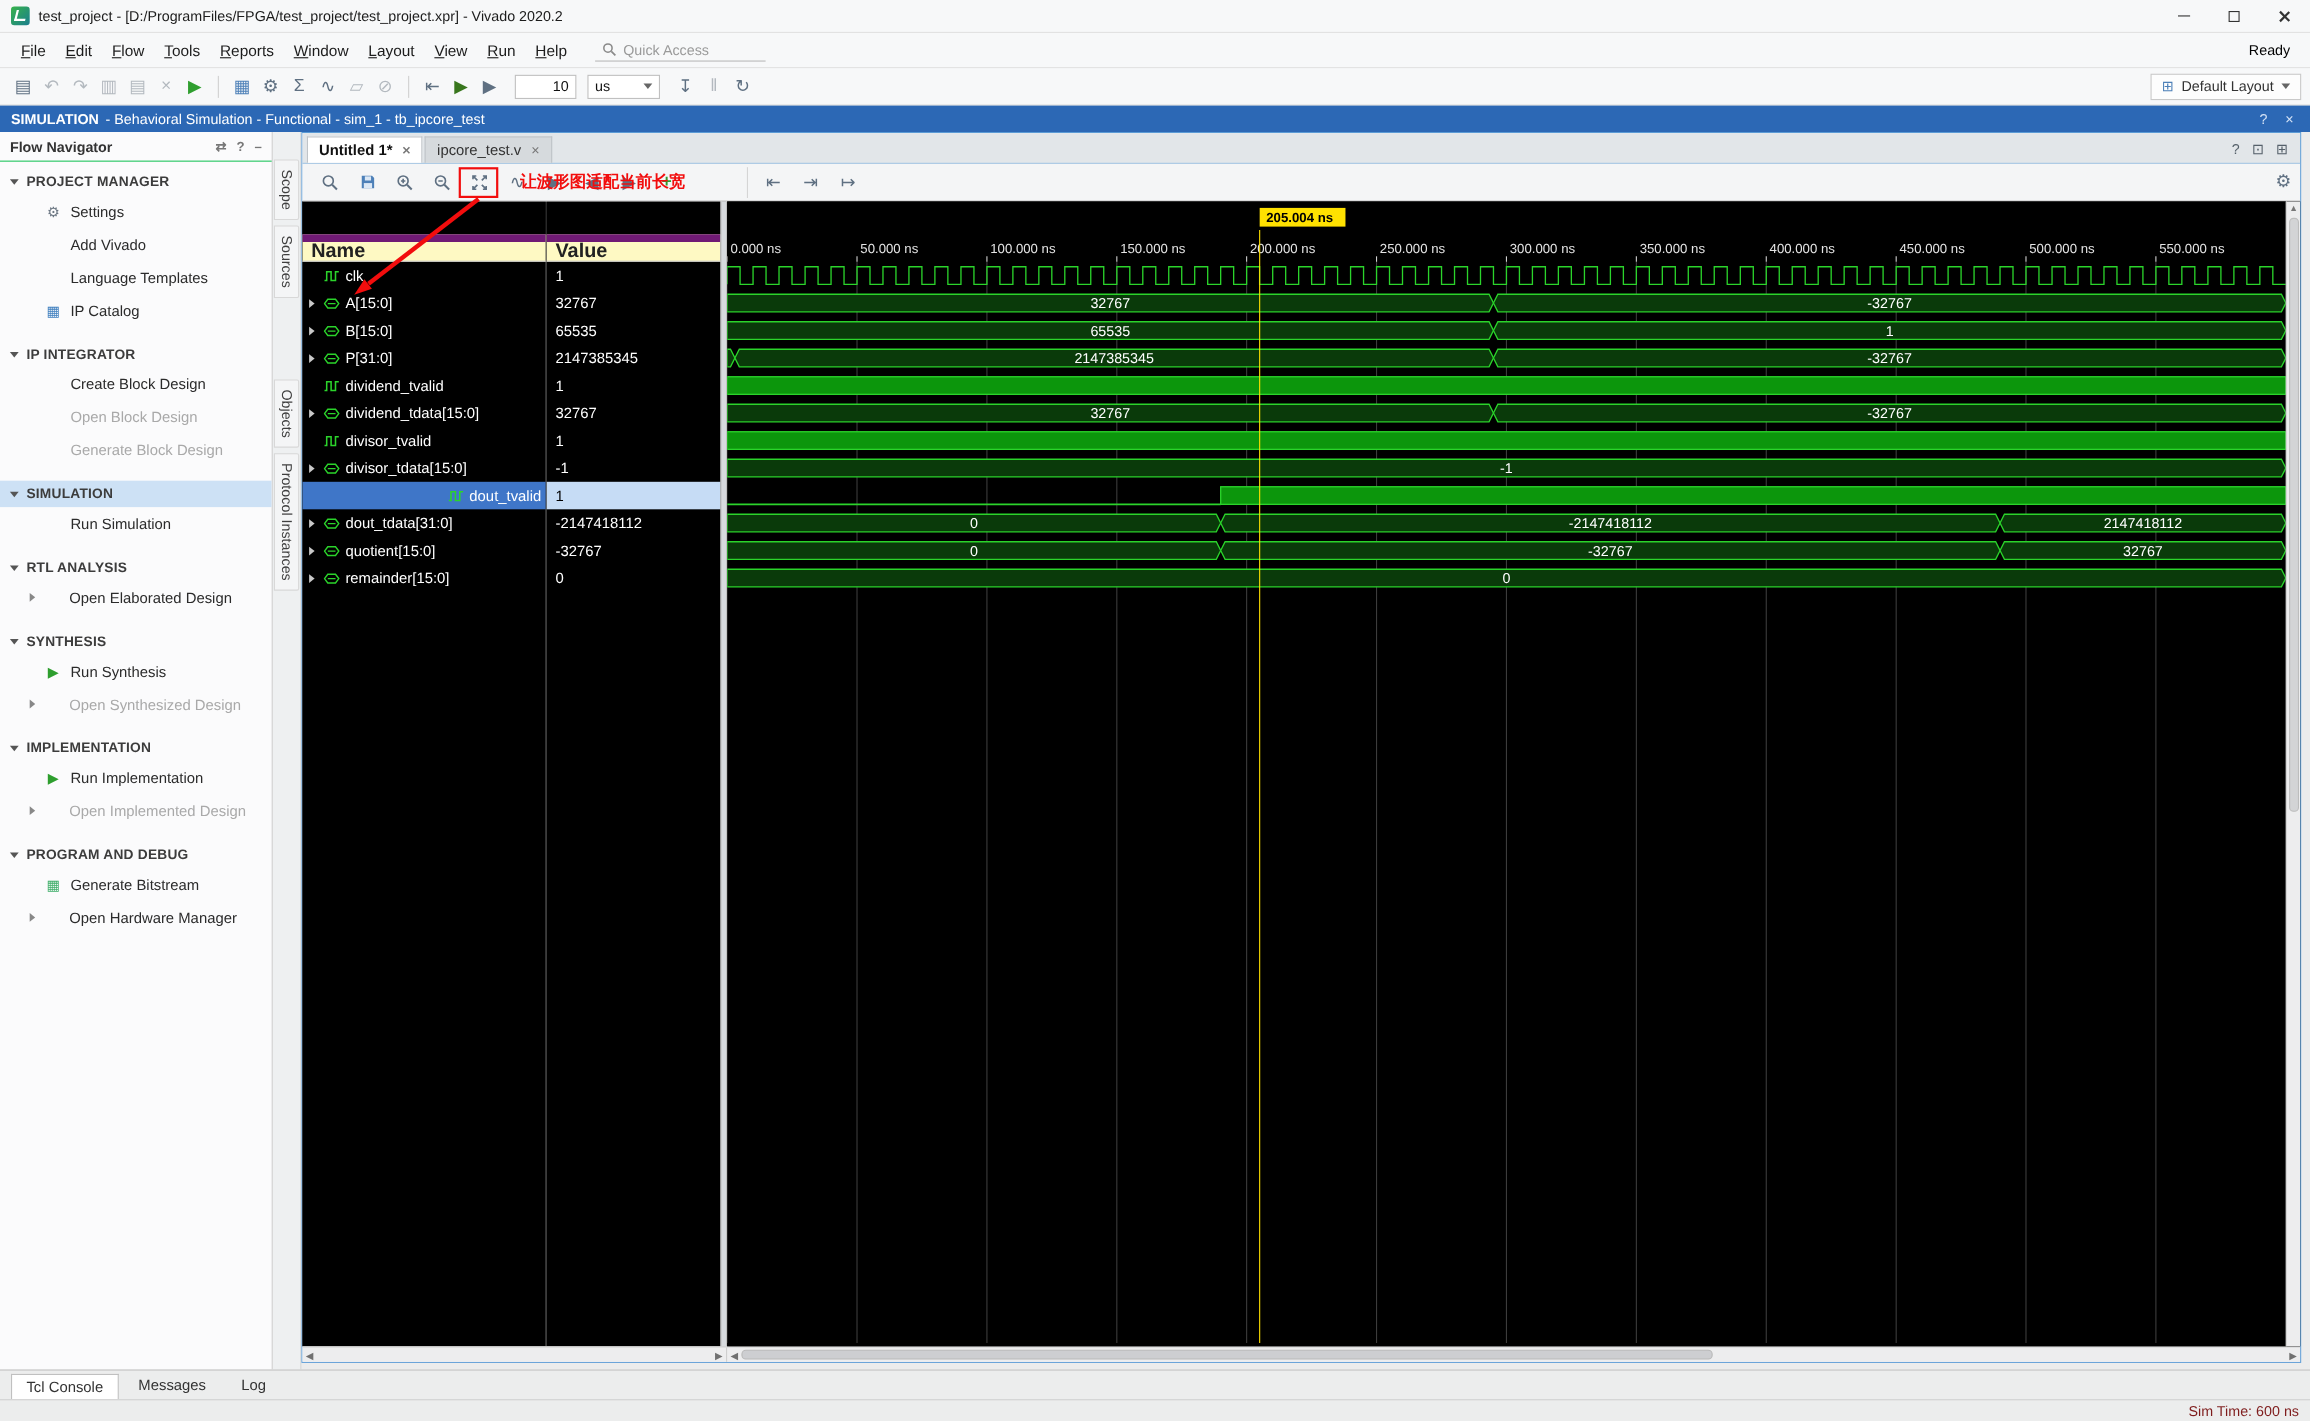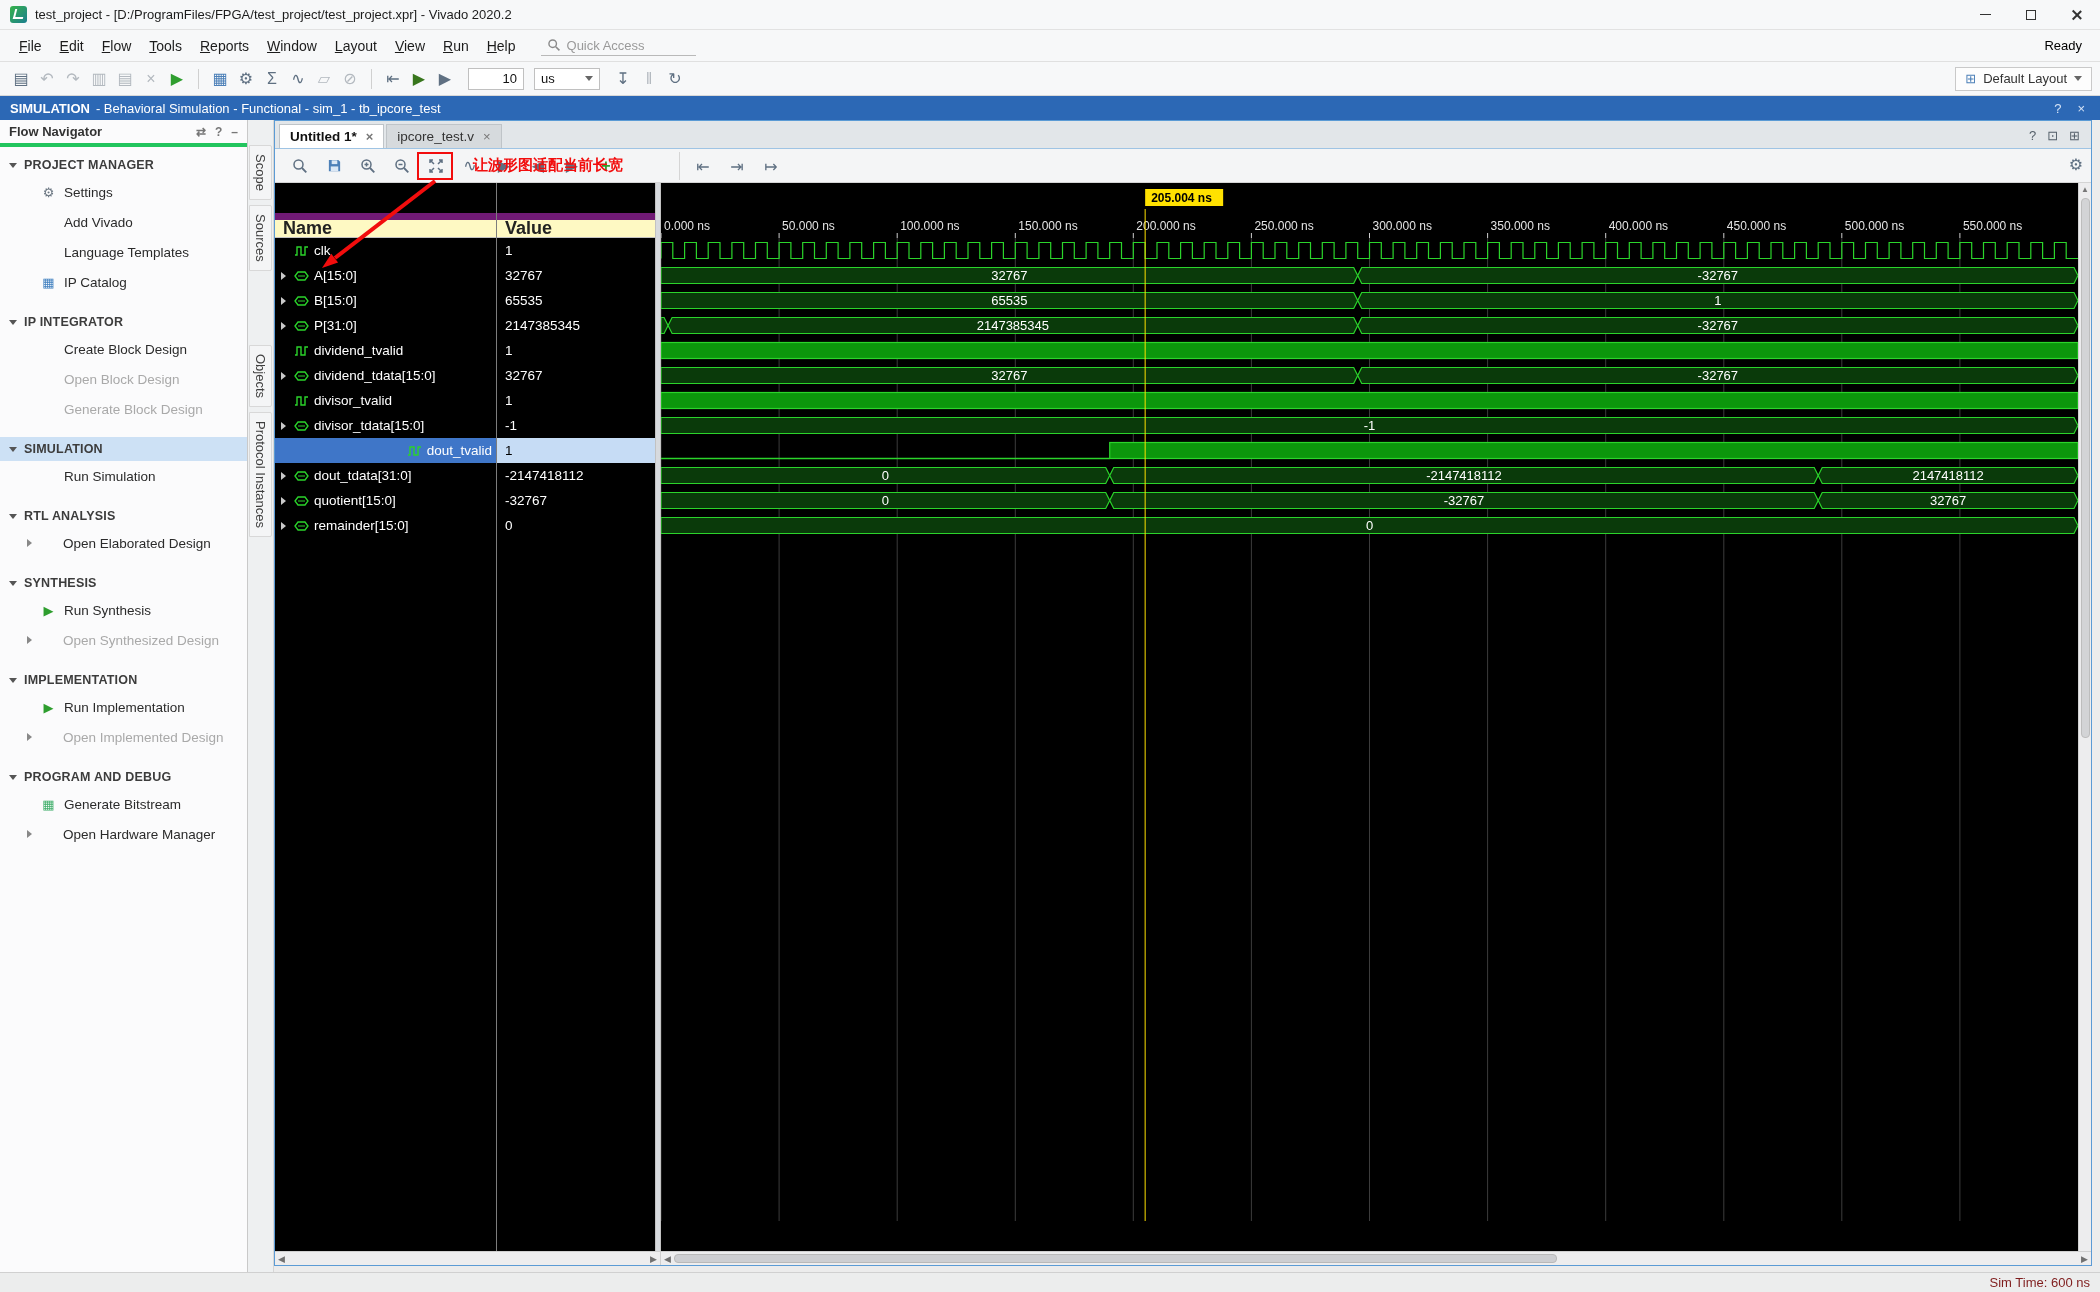--- a/index.html
+++ b/index.html
@@ -40,21 +40,21 @@
 
 .bluebar{height:24px;flex:0 0 24px;background:#2c68b5;color:#fff;display:flex;align-items:center;padding:0 10px;font-size:13px;gap:6px;}
 .bluebar .bold{font-weight:bold;}
 .bluebar-right{margin-left:auto;display:flex;gap:16px;color:#d5e3f6;font-size:13px;padding-right:5px;}
 
 
 .main{flex:1;display:flex;min-height:0;}
 
 
 .flow-nav{width:248px;flex:0 0 248px;background:#fbfbfc;border-right:1px solid #c9c9c9;display:flex;flex-direction:column;}
-.fn-header{height:27px;flex:0 0 27px;display:flex;align-items:center;padding:0 9px;font-weight:bold;font-size:13px;color:#333;border-bottom:4px solid #22c55e;}
+.fn-header{height:27px;flex:0 0 27px;display:flex;align-items:center;padding:0 9px;font-weight:bold;font-size:13px;color:#333;border-bottom:1px solid #22c55e;}
 .fn-header-icons{margin-left:auto;display:flex;gap:9px;color:#777;font-size:12px;}
 .fn-body{flex:1;overflow:hidden;padding-top:2px;}
 .fn-sec{margin-top:13px;}
 .fn-sec:first-child{margin-top:4px;}
 .fn-sec-header{display:flex;align-items:center;gap:7px;padding:5px 9px;font-weight:bold;font-size:12.5px;color:#3c3c3c;letter-spacing:.2px;}
 .fn-sec-header.selected{background:#cde1f5;}
 .tri-down{width:0;height:0;border-left:4px solid transparent;border-right:4px solid transparent;border-top:5px solid #555;display:inline-block;}
 .fn-item{display:flex;align-items:center;gap:7px;height:30px;padding-left:27px;font-size:13.5px;color:#2b2b2b;}
 .fn-item.dis{color:#a9a9a9;}
 .fn-chev{width:6px;flex:0 0 6px;display:inline-block;}
@@ -678,18 +678,23 @@
       </div>
 
       <svg class="red-overlay" width="100%" height="100%">
         <line x1="160" y1="60" x2="60" y2="137" stroke="#f20d0d" stroke-width="4"></line>
         <polygon points="47,147 63.1,141.6 56.3,132.8" fill="#f20d0d"></polygon>
       </svg>
 
     </div>
   </div>
 
+  <div class="bottom-tabs" id="bottom-tabs">
+      <span class="btab active">Tcl Console</span>
+      <span class="btab">Messages</span>
+      <span class="btab">Log</span>
+    </div>
 
   <div class="statusbar">
     <span>Sim Time: 600 ns</span>
   </div>
 
 </div>
 
 </body></html>

